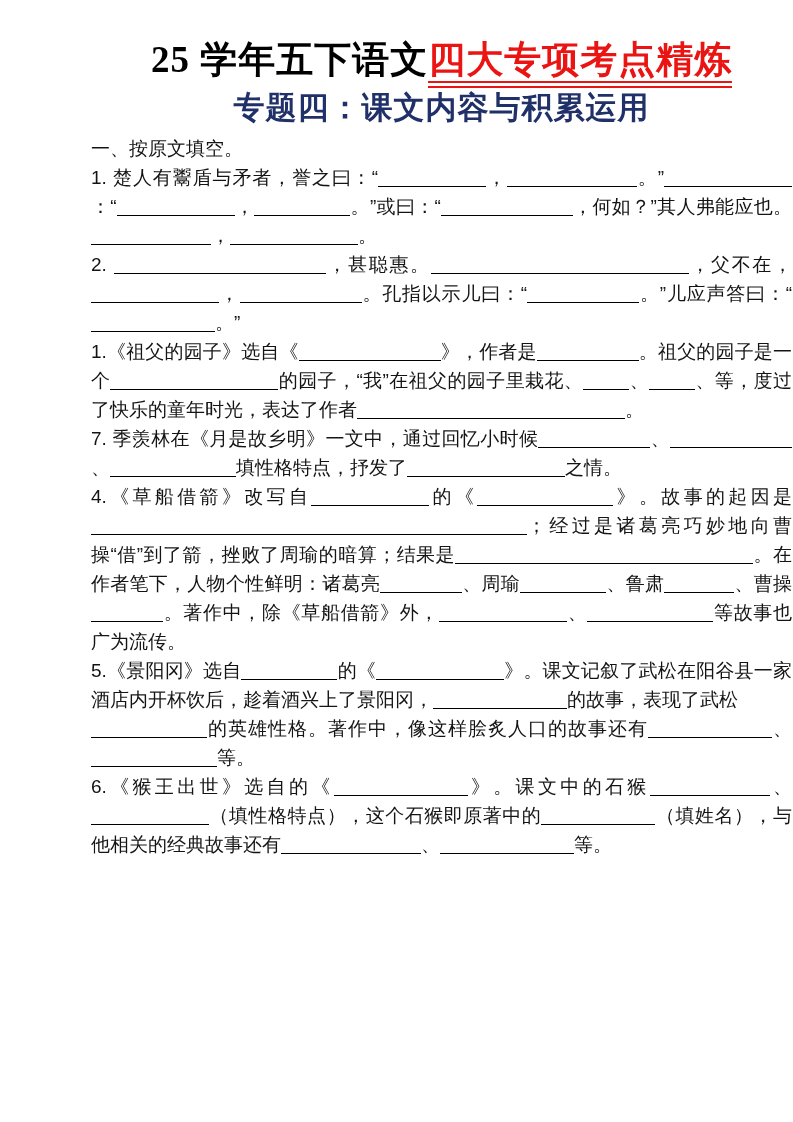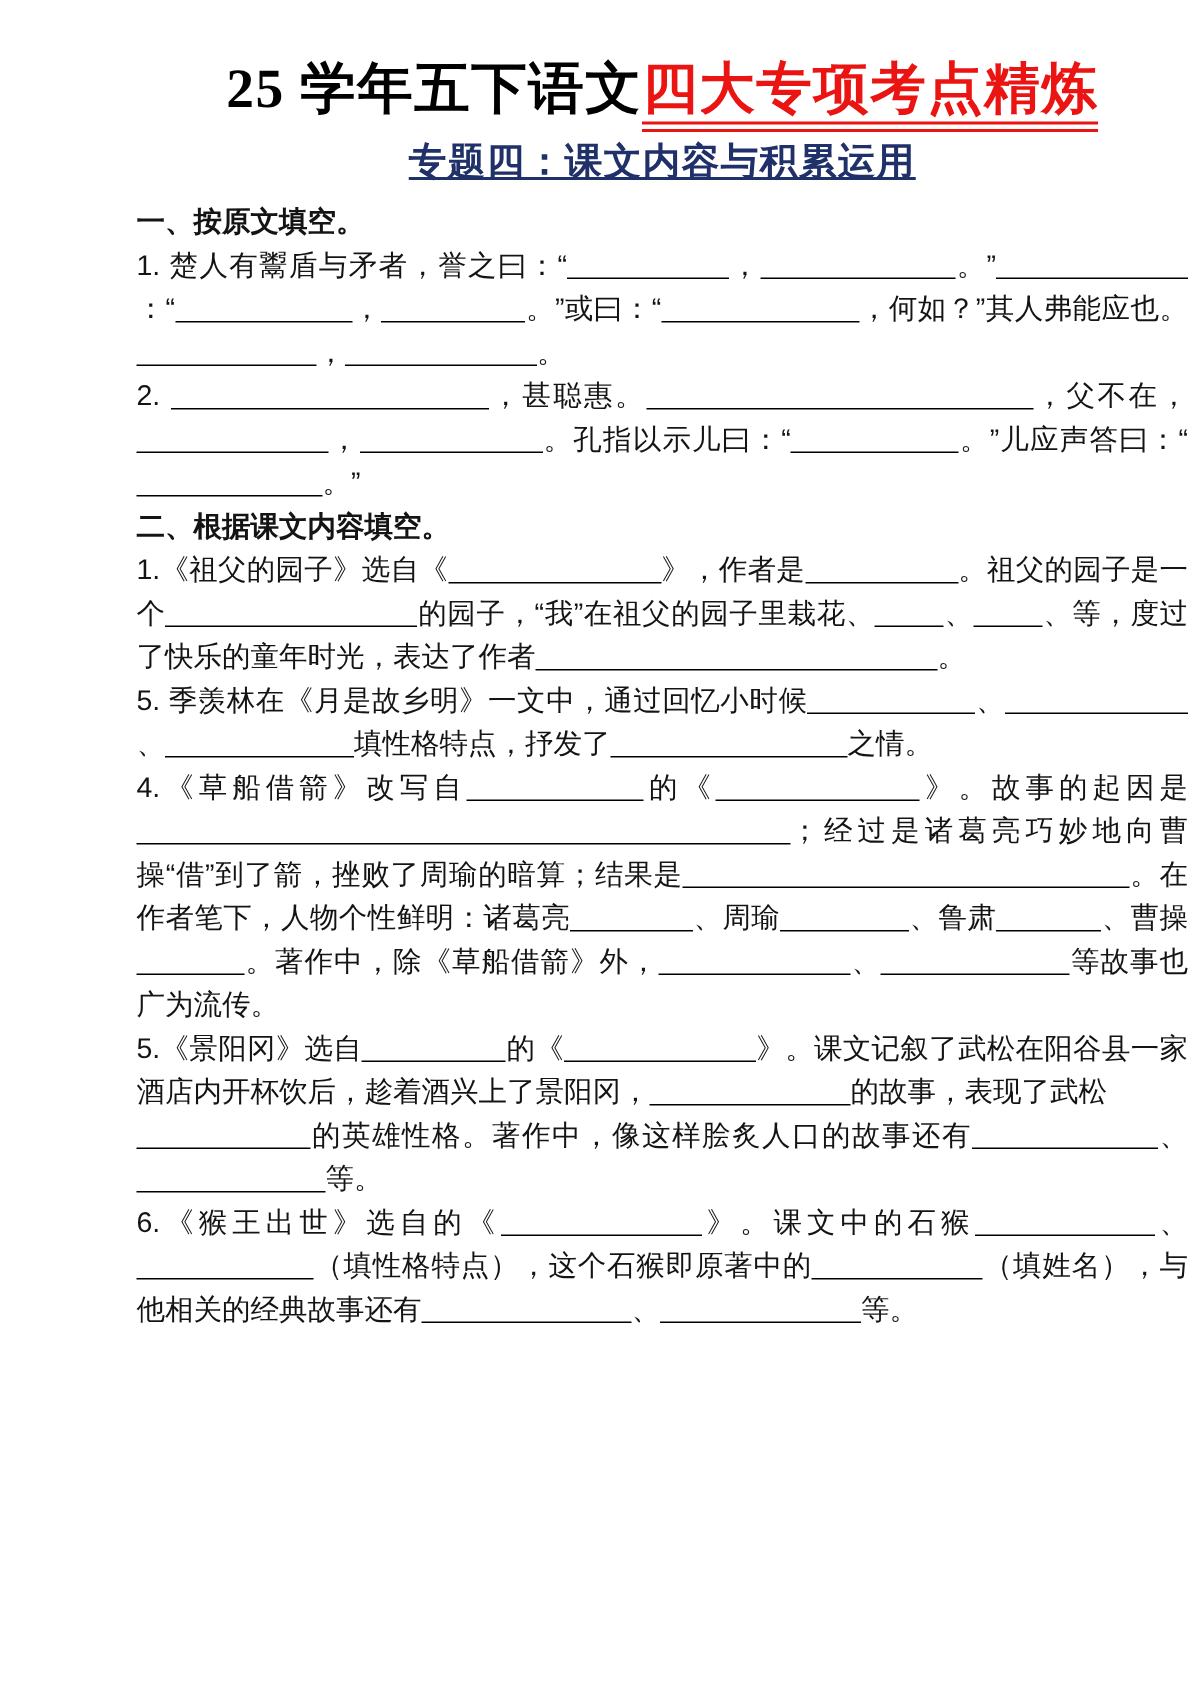--- a/index.html
+++ b/index.html
@@ -32,53 +32,51 @@
     white-space: nowrap;
   }
   .title-red {
     color: var(--red);
     border-bottom: 7px double var(--red);
     padding-bottom: 1px;
   }
   .subtitle {
     margin: 8px 0 10px 0;
     text-align: center;
-    font-size: 25px;
+    font-size: 31px;
     line-height: 32px;
     font-weight: bold;
     color: var(--blue);
     letter-spacing: 1px;
-    text-decoration: underline;
   }
   .content { width: 100%; }
   .para {
     margin: 0;
     font-size: 19px;
     line-height: 29px;
     text-align: justify;
     word-break: break-all;
   }
-  .para.heading { font-weight: bold; }
+  .para.heading { font-weight: normal; }
   .blank {
     display: inline-block;
     height: 0.85em;
     border-bottom: 1.6px solid #000000;
     vertical-align: -3px;
   }
 </style>
 </head>
 <body>
 
 <div class="page">
   <h1 class="title"><span>25 学年五下语文</span><span class="title-red">四大专项考点精炼</span></h1>
   <h2 class="subtitle">专题四：课文内容与积累运用</h2>
   <div class="content" id="content">
       <p class="para heading"><span>一、按原文填空。</span></p>
       <p class="para"><span>1. 楚人有鬻盾与矛者，誉之曰：“</span><span class="blank" style="width: 108px;"></span><span>，</span><span class="blank" style="width: 130px;"></span><span>。”</span><span class="blank" style="width: 128px;"></span><span>：“</span><span class="blank" style="width: 118px;"></span><span>，</span><span class="blank" style="width: 96px;"></span><span>。”或曰：“</span><span class="blank" style="width: 132px;"></span><span>，何如？”其人弗能应也。</span><span class="blank" style="width: 120px;"></span><span>，</span><span class="blank" style="width: 128px;"></span><span>。</span></p>
       <p class="para"><span>2. </span><span class="blank" style="width: 212px;"></span><span>，甚聪惠。</span><span class="blank" style="width: 258px;"></span><span>，父不在，</span><span class="blank" style="width: 128px;"></span><span>，</span><span class="blank" style="width: 122px;"></span><span>。孔指以示儿曰：“</span><span class="blank" style="width: 112px;"></span><span>。”儿应声答曰：“</span><span class="blank" style="width: 124px;"></span><span>。”</span></p>
-      <p class="para heading"><span>二、根据课文内容填空。</span></p>
       <p class="para"><span>1.《祖父的园子》选自《</span><span class="blank" style="width: 142px;"></span><span>》，作者是</span><span class="blank" style="width: 102px;"></span><span>。祖父的园子是一个</span><span class="blank" style="width: 168px;"></span><span>的园子，“我”在祖父的园子里栽花、</span><span class="blank" style="width: 46px;"></span><span>、</span><span class="blank" style="width: 46px;"></span><span>、等，度过了快乐的童年时光，表达了作者</span><span class="blank" style="width: 268px;"></span><span>。</span></p>
-      <p class="para"><span>5. 季羡林在《月是故乡明》一文中，通过回忆小时候</span><span class="blank" style="width: 112px;"></span><span>、</span><span class="blank" style="width: 122px;"></span><span>、</span><span class="blank" style="width: 126px;"></span><span>填性格特点，抒发了</span><span class="blank" style="width: 158px;"></span><span>之情。</span></p>
+      <p class="para"><span>7. 季羡林在《月是故乡明》一文中，通过回忆小时候</span><span class="blank" style="width: 112px;"></span><span>、</span><span class="blank" style="width: 122px;"></span><span>、</span><span class="blank" style="width: 126px;"></span><span>填性格特点，抒发了</span><span class="blank" style="width: 158px;"></span><span>之情。</span></p>
       <p class="para"><span>4.《草船借箭》改写自</span><span class="blank" style="width: 118px;"></span><span>的《</span><span class="blank" style="width: 136px;"></span><span>》。故事的起因是</span><span class="blank" style="width: 436px;"></span><span>；经过是诸葛亮巧妙地向曹操“借”到了箭，挫败了周瑜的暗算；结果是</span><span class="blank" style="width: 298px;"></span><span>。在作者笔下，人物个性鲜明：诸葛亮</span><span class="blank" style="width: 82px;"></span><span>、周瑜</span><span class="blank" style="width: 86px;"></span><span>、鲁肃</span><span class="blank" style="width: 70px;"></span><span>、曹操</span><span class="blank" style="width: 72px;"></span><span>。著作中，除《草船借箭》外，</span><span class="blank" style="width: 128px;"></span><span>、</span><span class="blank" style="width: 126px;"></span><span>等故事也广为流传。</span></p>
       <p class="para"><span>5.《景阳冈》选自</span><span class="blank" style="width: 96px;"></span><span>的《</span><span class="blank" style="width: 128px;"></span><span>》。课文记叙了武松在阳谷县一家酒店内开杯饮后，趁着酒兴上了景阳冈，</span><span class="blank" style="width: 134px;"></span><span>的故事，表现了武松</span><br><span class="blank" style="width: 116px;"></span><span>的英雄性格。著作中，像这样脍炙人口的故事还有</span><span class="blank" style="width: 124px;"></span><span>、</span><span class="blank" style="width: 126px;"></span><span>等。</span></p>
       <p class="para"><span>6.《猴王出世》选自的《</span><span class="blank" style="width: 134px;"></span><span>》。课文中的石猴</span><span class="blank" style="width: 120px;"></span><span>、</span><span class="blank" style="width: 118px;"></span><span>（填性格特点），这个石猴即原著中的</span><span class="blank" style="width: 114px;"></span><span>（填姓名），与他相关的经典故事还有</span><span class="blank" style="width: 140px;"></span><span>、</span><span class="blank" style="width: 134px;"></span><span>等。</span></p>
     </div>
 </div>
 
 </body></html>

